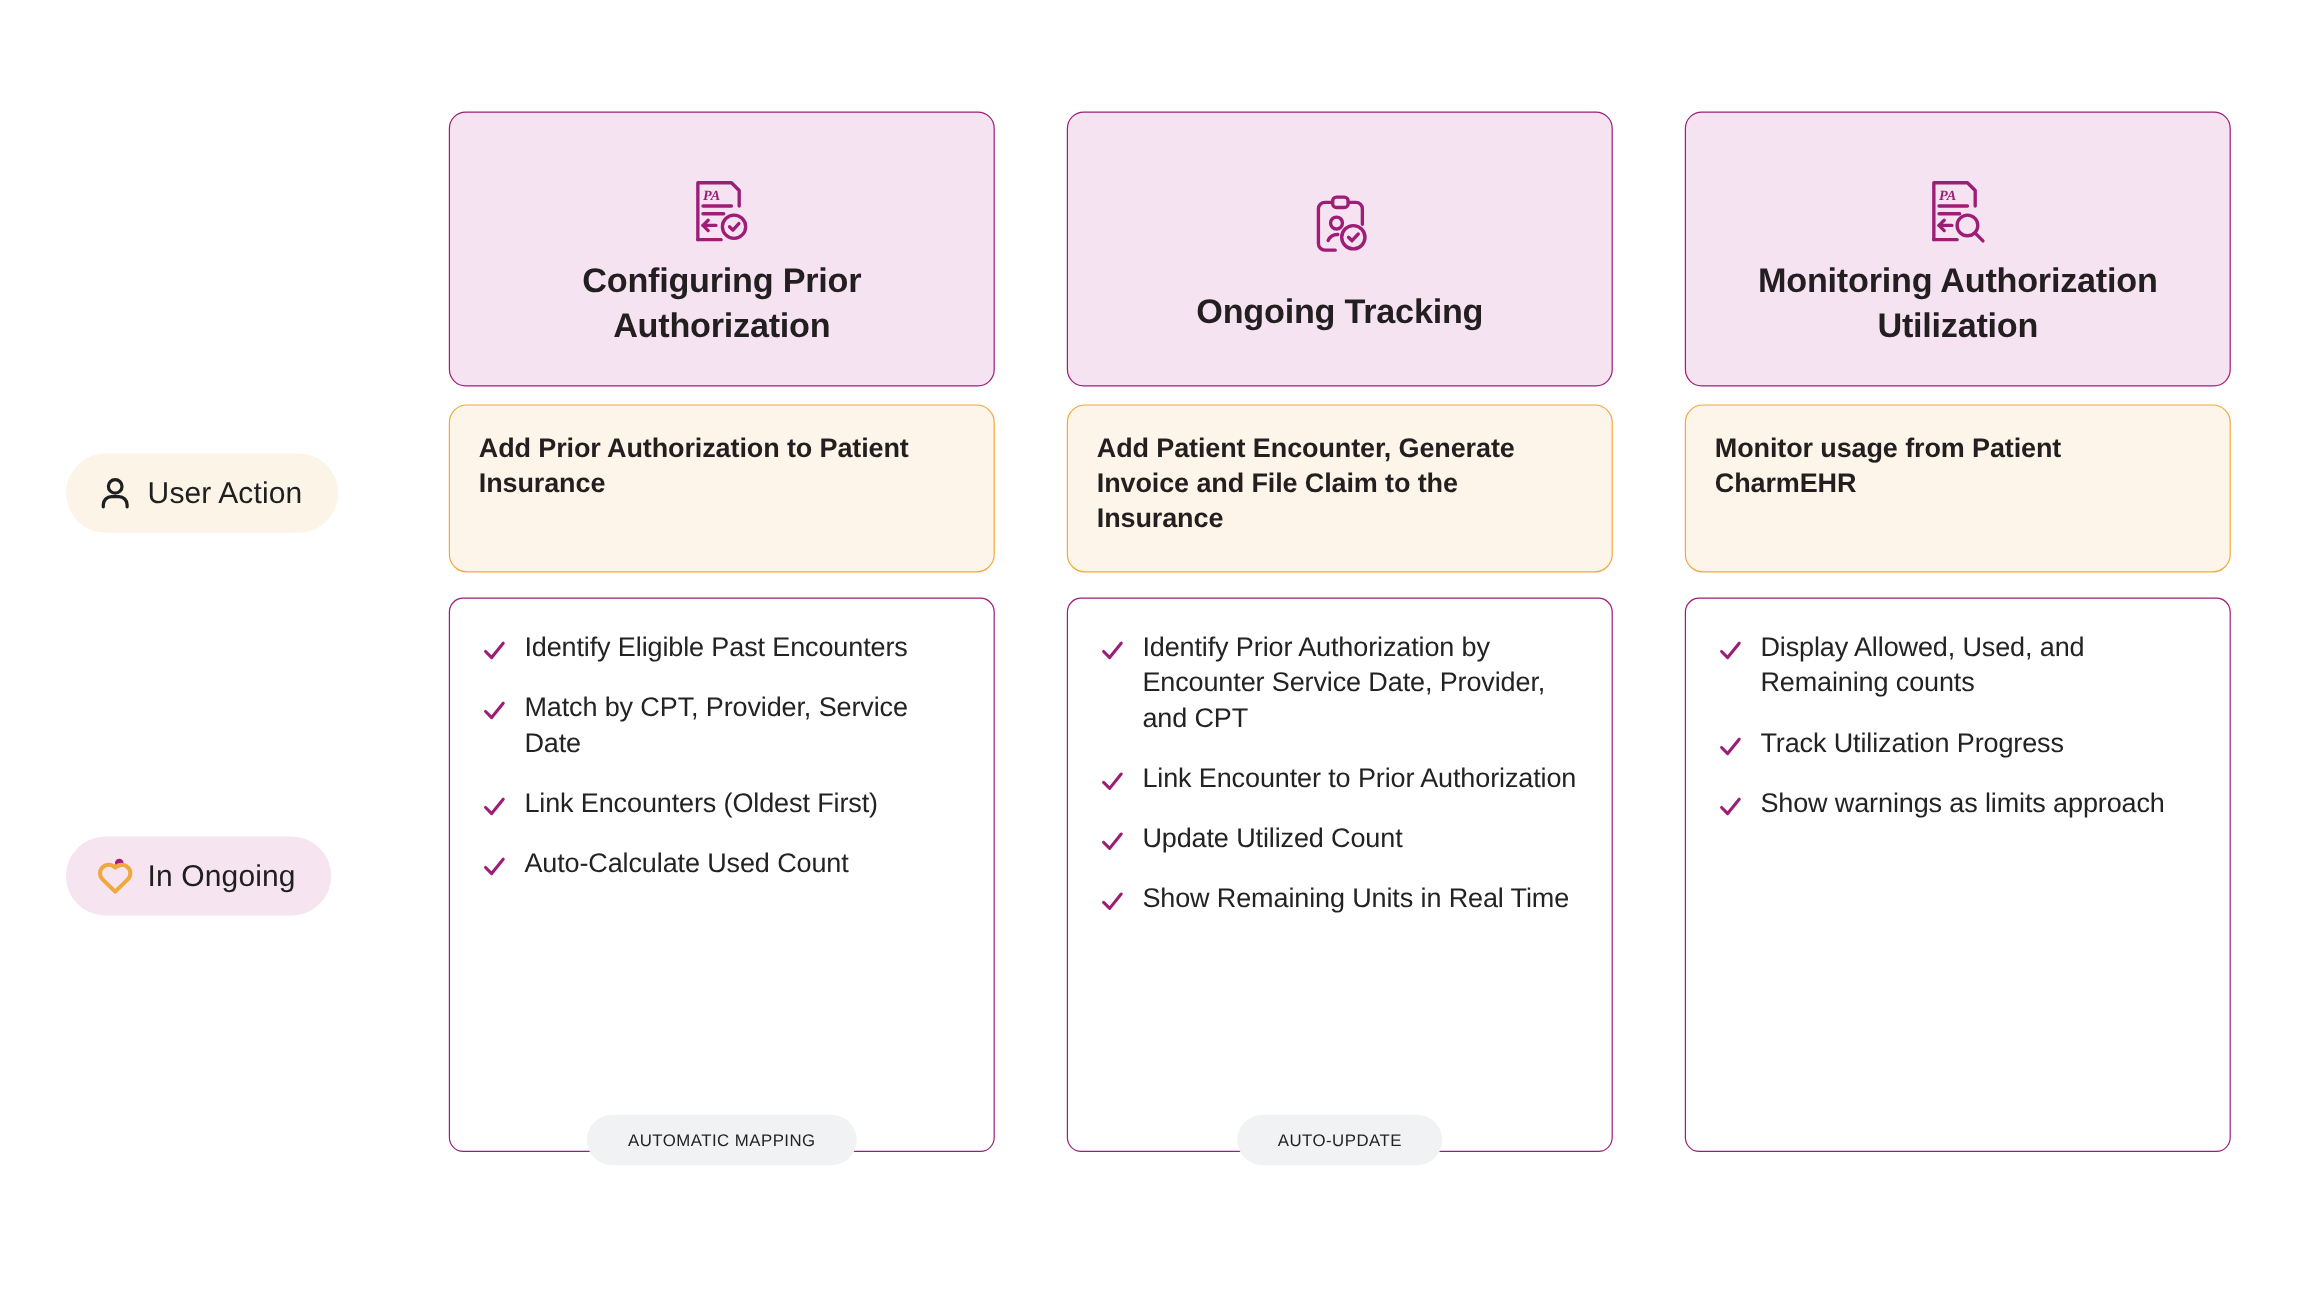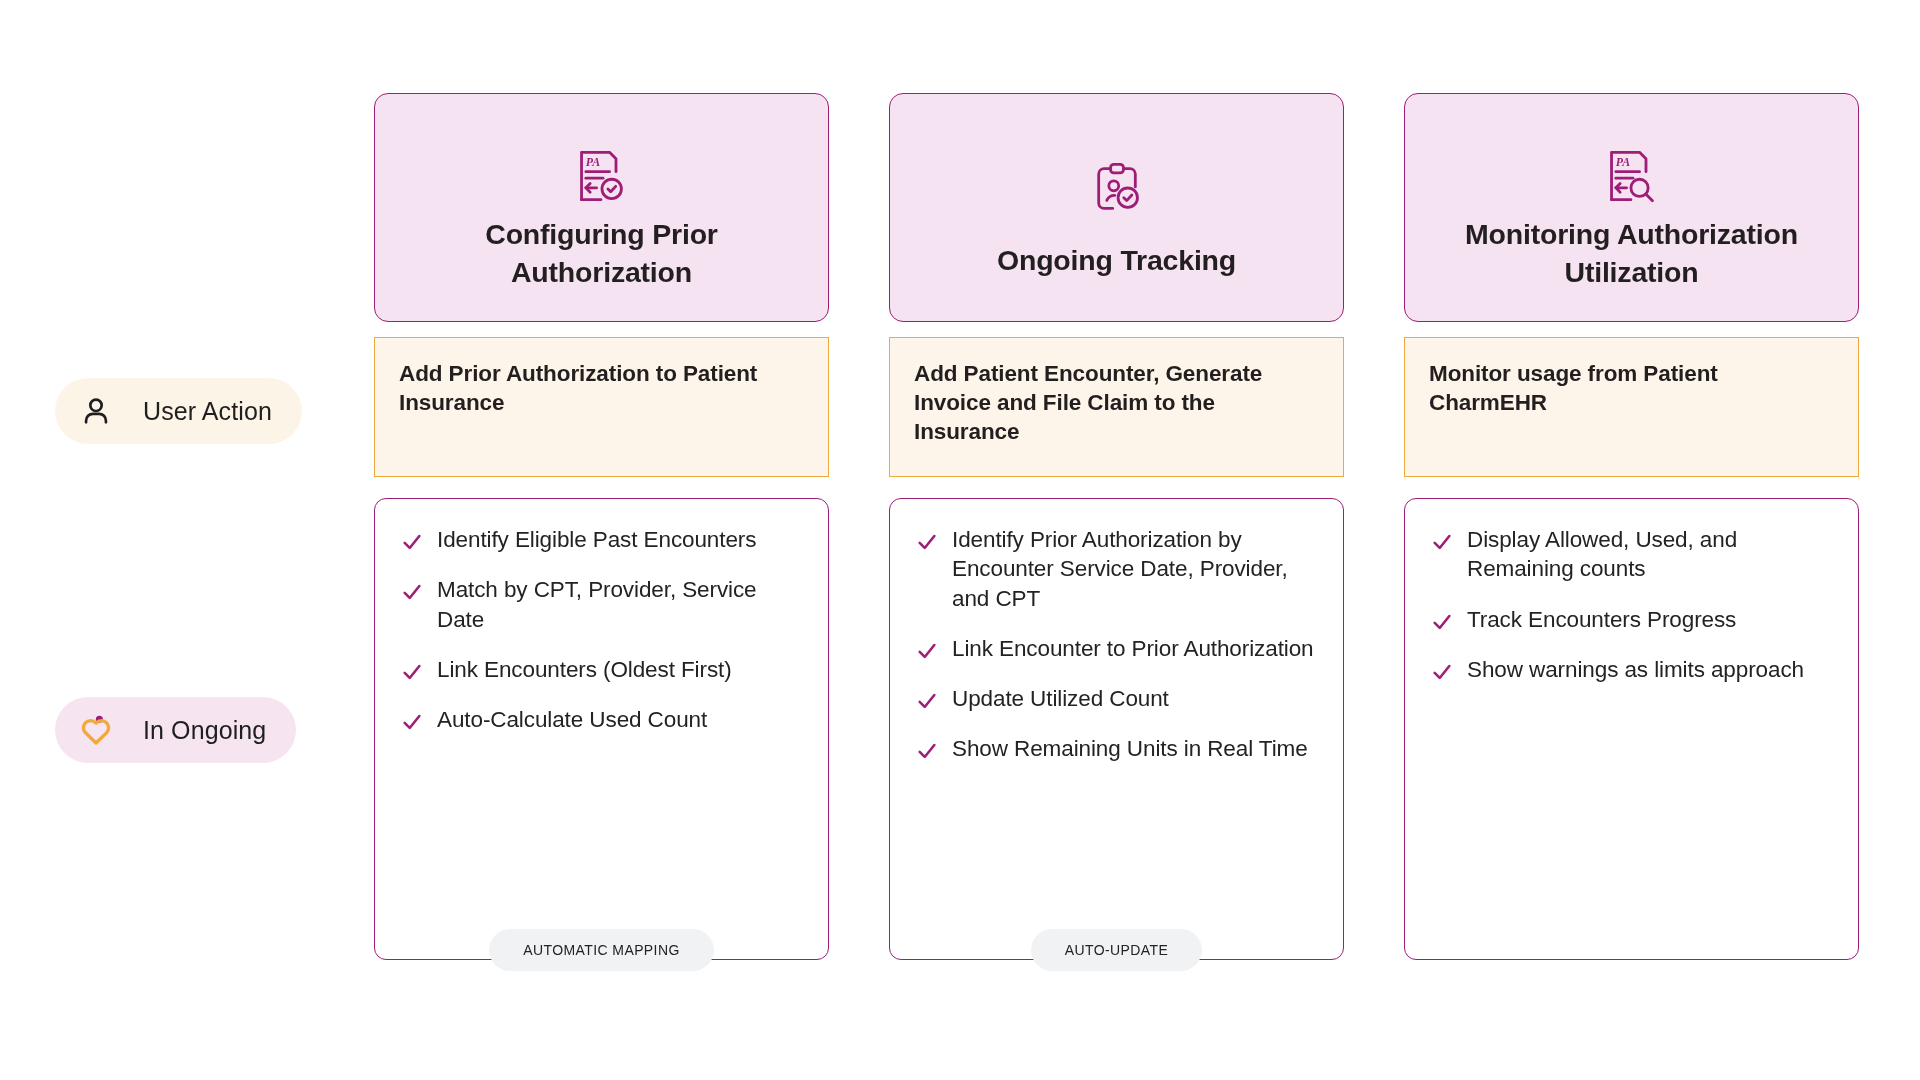--- a/index.html
+++ b/index.html
@@ -26,21 +26,21 @@
     position: absolute;
     left: 55px;
     top: 0;
     width: 300px;
     height: 100%;
   }
   .pill {
     position: absolute;
     display: inline-flex;
     align-items: center;
-    gap: 30px;
+    gap: 10px;
     border-radius: 999px;
     padding: 16px 30px 16px 24px;
     box-sizing: border-box;
     white-space: nowrap;
   }
   .pill-user {
     top: 378px;
     background: #fdf4e8;
   }
   .pill-charm {
@@ -107,21 +107,21 @@
   
   .action-card {
     position: absolute;
     top: 337px;
     left: 0;
     width: 455px;
     height: 140px;
     box-sizing: border-box;
     background: #fdf5e9;
     border: 1.4px solid #f0a93c;
-    border-radius: 0;
+    border-radius: 15px;
     padding: 22px 24px 0 24px;
   }
   .action-text {
     font-size: 22.5px;
     font-weight: 700;
     line-height: 1.28;
     color: #231f20;
     letter-spacing: -.1px;
   }
 
@@ -333,21 +333,21 @@
       <div class="check-item">
         <svg class="check-mark" viewBox="0 0 24 24" fill="none" stroke="#9d1d77" stroke-width="2.8" stroke-linecap="round" stroke-linejoin="round">
             <path d="M4 13l5.5 5.5L20 5.5"></path>
           </svg>
         <span class="check-text">Display Allowed, Used, and Remaining counts</span>
       </div>
       <div class="check-item">
         <svg class="check-mark" viewBox="0 0 24 24" fill="none" stroke="#9d1d77" stroke-width="2.8" stroke-linecap="round" stroke-linejoin="round">
             <path d="M4 13l5.5 5.5L20 5.5"></path>
           </svg>
-        <span class="check-text">Track Encounters Progress</span>
+        <span class="check-text">Track Utilization Progress</span>
       </div>
       <div class="check-item">
         <svg class="check-mark" viewBox="0 0 24 24" fill="none" stroke="#9d1d77" stroke-width="2.8" stroke-linecap="round" stroke-linejoin="round">
             <path d="M4 13l5.5 5.5L20 5.5"></path>
           </svg>
         <span class="check-text">Show warnings as limits approach</span>
       </div>
     </div>
   </div>
 

